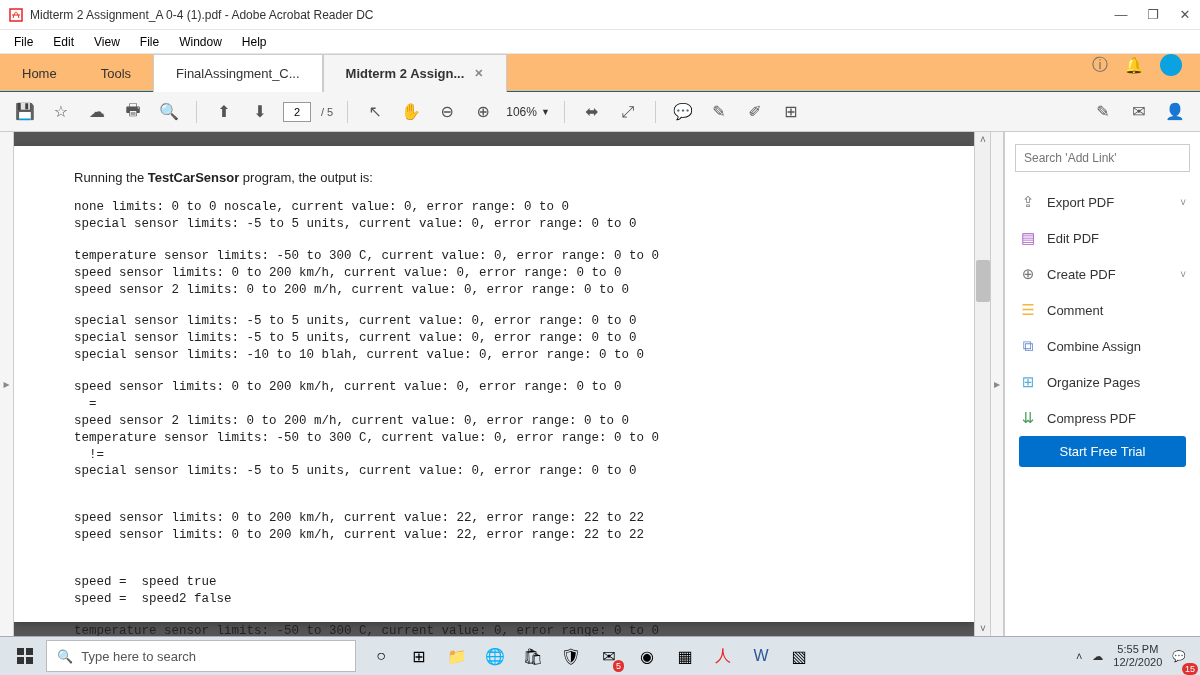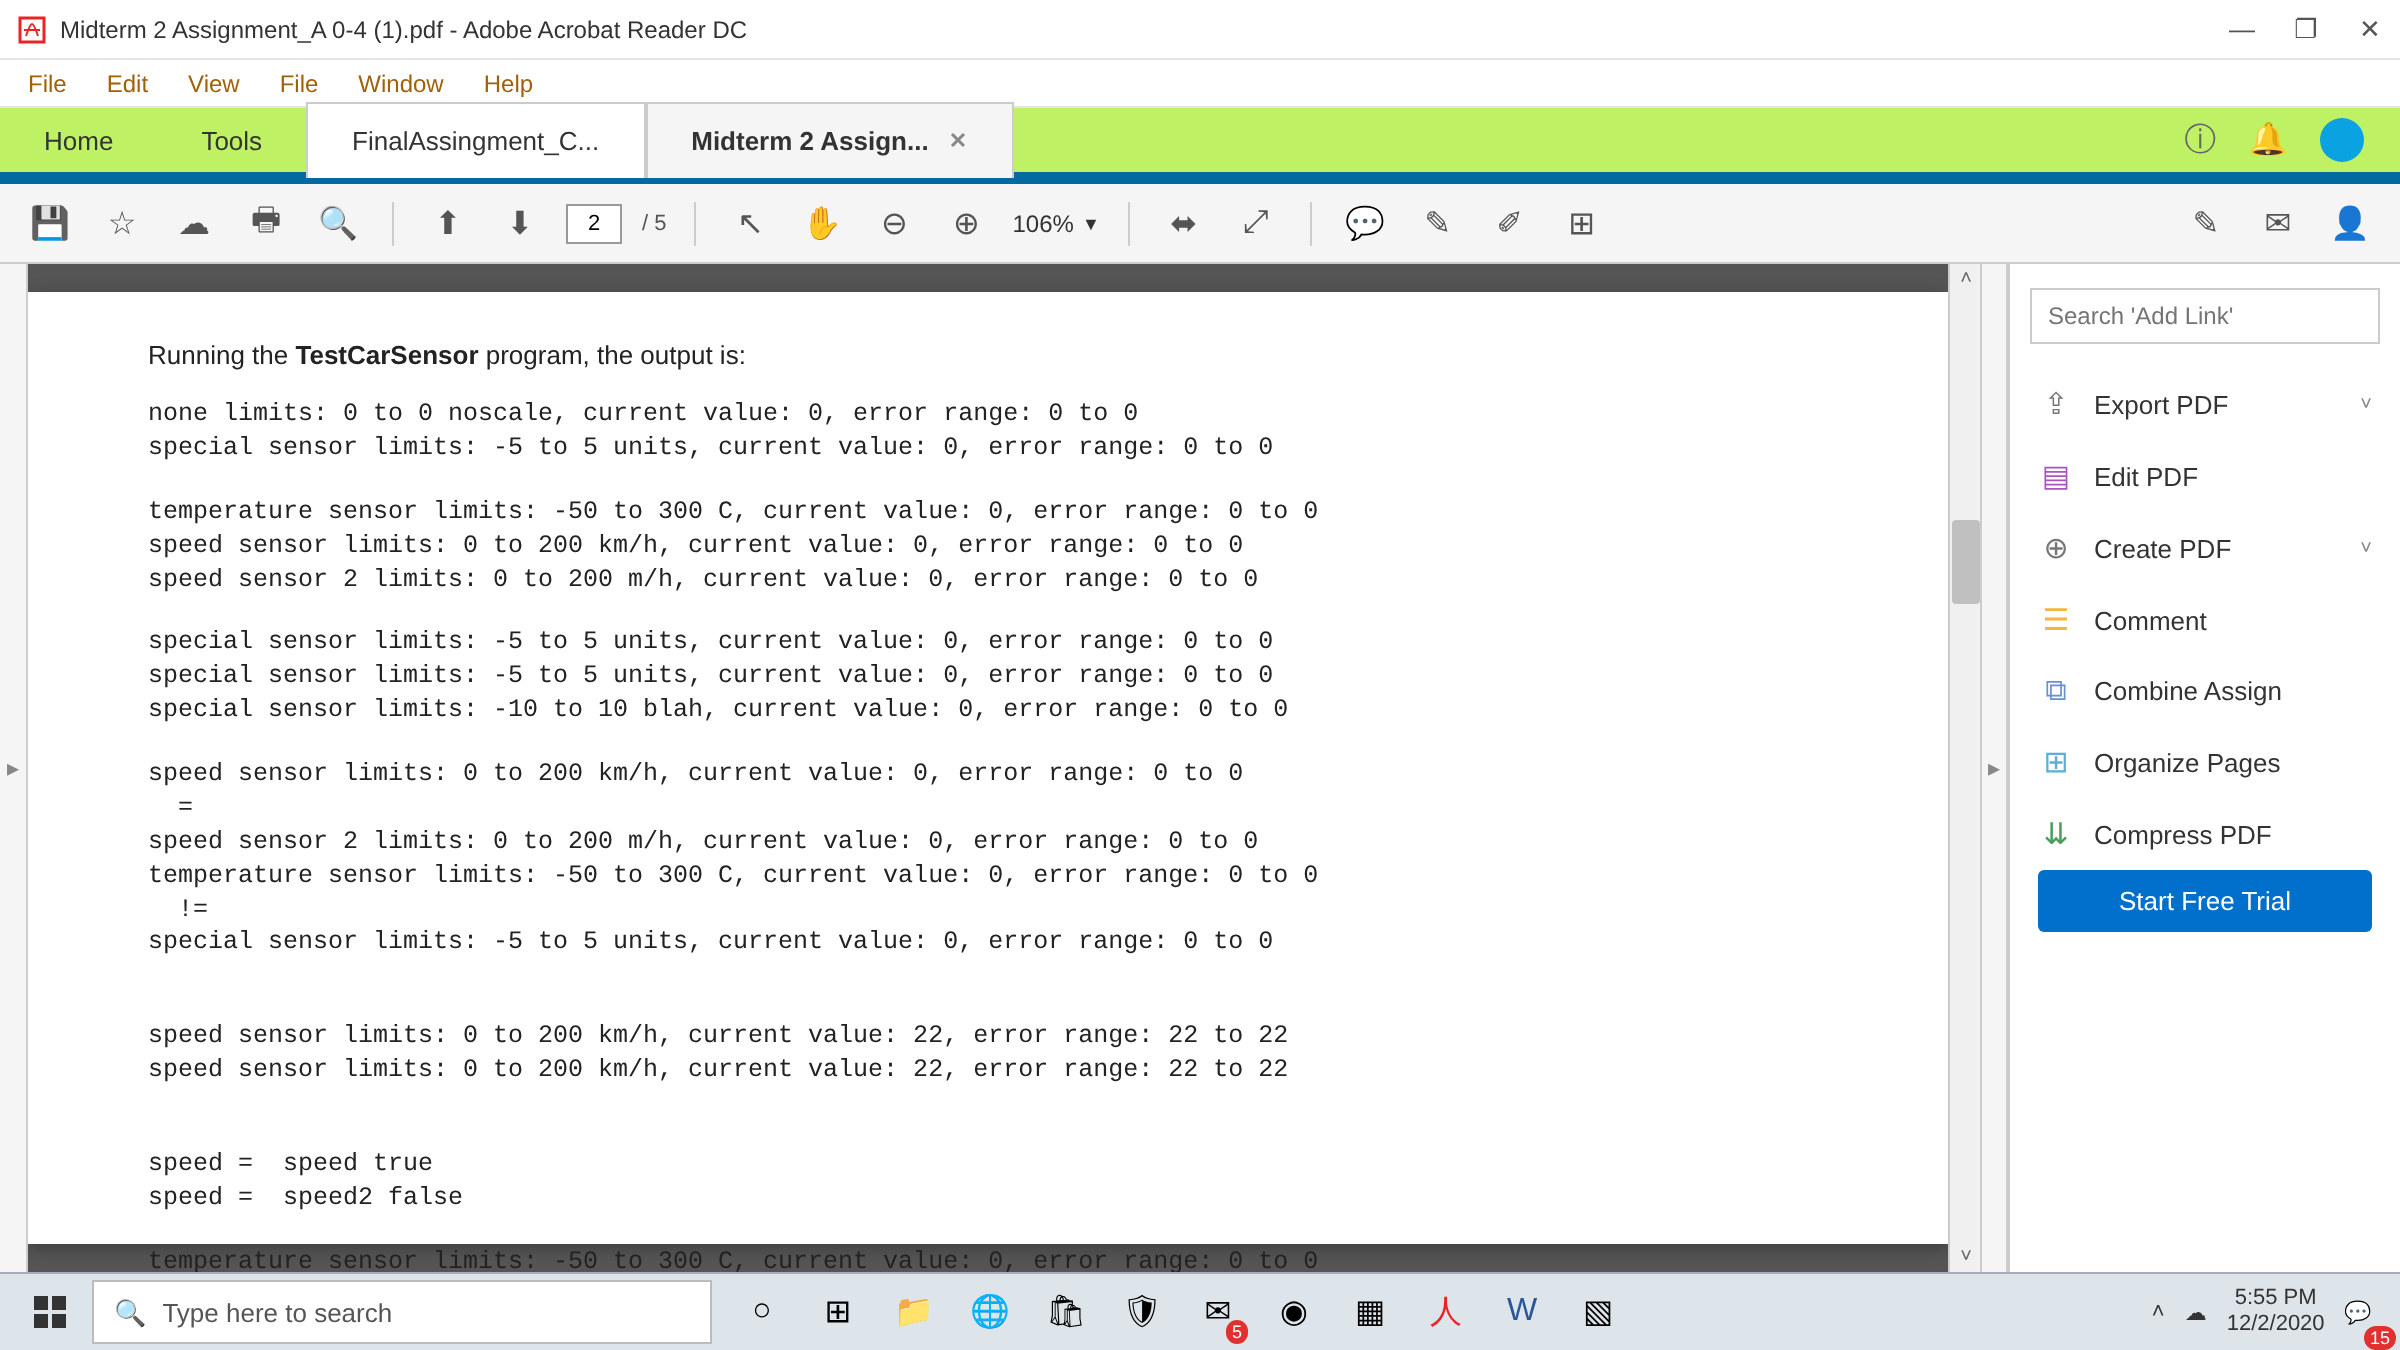--- a/index.html
+++ b/index.html
@@ -3,22 +3,22 @@
 <meta charset="utf-8">
 <style>
 *{margin:0;padding:0;box-sizing:border-box;font-family:"Segoe UI",Arial,sans-serif}
 body{width:1200px;height:675px;overflow:hidden;background:#fff;position:relative;font-size:12px}
 .titlebar{height:30px;display:flex;align-items:center;padding:0 8px;background:#fff;border-bottom:1px solid #e5e5e5}
 .titlebar .app-icon{width:16px;height:16px;margin-right:6px;color:#ed2224;font-weight:bold}
 .titlebar .title{flex:1;font-size:12px;color:#333}
 .titlebar .win-controls{display:flex;gap:18px;align-items:center}
 .win-controls span{width:14px;text-align:center;color:#555;cursor:pointer;font-size:13px}
 .menubar{height:24px;display:flex;align-items:center;padding:0 4px;background:#fff;border-bottom:1px solid #e5e5e5;font-size:12px}
-.menubar span{padding:2px 10px;cursor:pointer;color:#a16207}
-.tabbar{height:38px;display:flex;align-items:center;background:#bef264;border-bottom:6px solid #0369a1}
+.menubar span{padding:2px 10px;cursor:pointer;color:#000000}
+.tabbar{height:38px;display:flex;align-items:flex-start;background:#fdba74;border-bottom:1px solid #0369a1}
 .tabbar .tab{padding:0 22px;height:38px;display:flex;align-items:center;cursor:pointer;font-size:13px;color:#333;position:relative}
 .tabbar .tab.doc{background:#fff;border-top:1px solid #ccc;border-right:1px solid #ccc;border-left:1px solid #ccc}
 .tabbar .tab.active{background:#f5f5f5;font-weight:600}
 .tabbar .tab .close{margin-left:10px;font-size:11px;color:#888}
 .tabbar .right-icons{margin-left:auto;display:flex;align-items:center;gap:16px;padding-right:18px}
 .tabbar .right-icons span{font-size:16px;color:#666;cursor:pointer}
 .tabbar .user-circle{width:22px;height:22px;border-radius:50%;background:#0aa2e0}
 .toolbar{height:40px;display:flex;align-items:center;padding:0 12px;background:#f5f5f5;border-bottom:1px solid #ccc;gap:10px}
 .toolbar .tb-btn{width:26px;height:26px;display:flex;align-items:center;justify-content:center;color:#555;cursor:pointer;font-size:16px}
 .toolbar .sep{width:1px;height:22px;background:#ccc;margin:0 4px}

